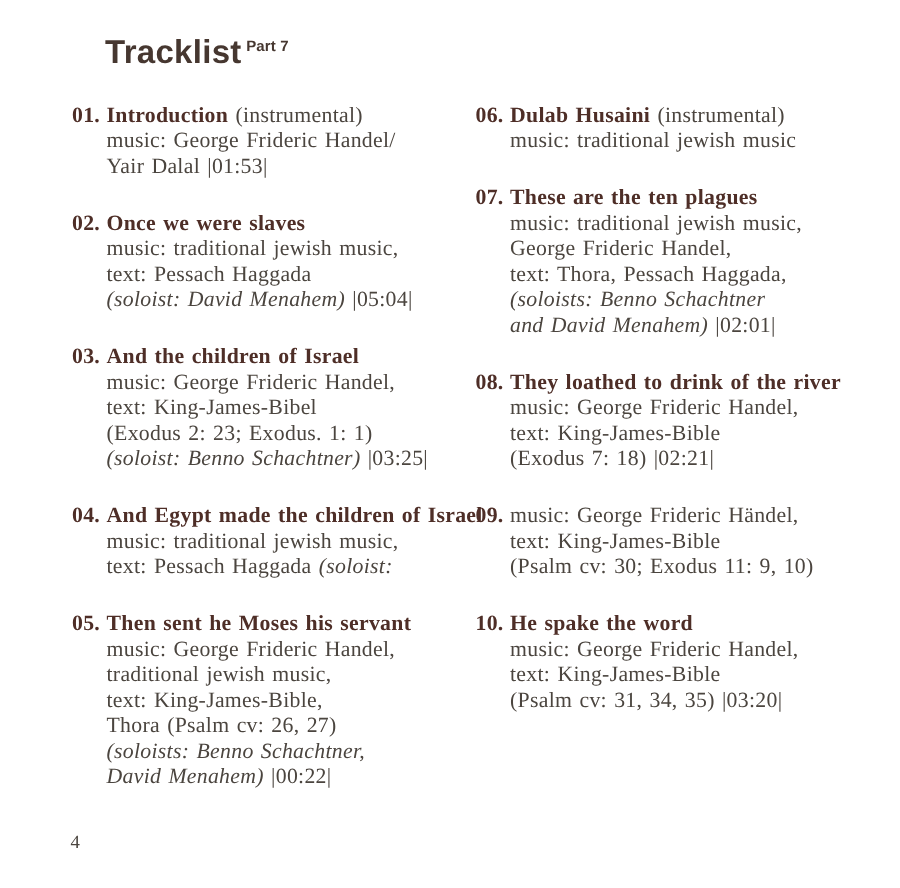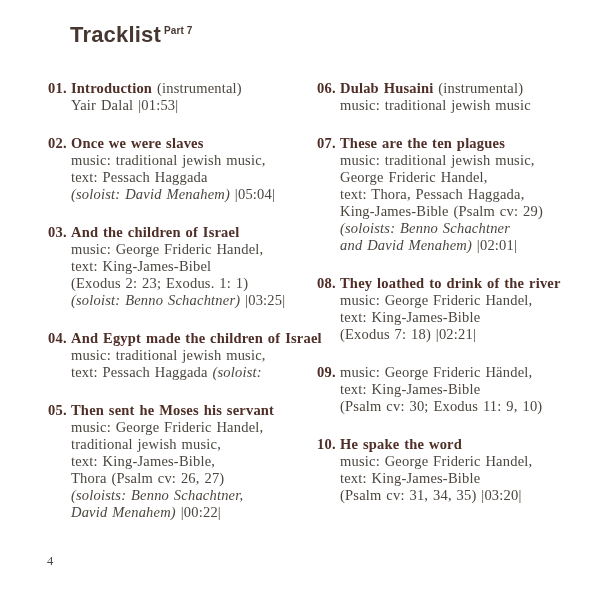--- a/index.html
+++ b/index.html
@@ -15,21 +15,21 @@
     font-family:"Liberation Sans", "DejaVu Sans", sans-serif;
     font-size:22px; font-weight:700;
     color:var(--heading,#463730);
     letter-spacing:0.2px;
   }
   .page-title .sup {
     font-size:10px; font-weight:700;
     position:relative; top:-8px; margin-left:3px;
     letter-spacing:0.1px;
   }
-  .column { position:absolute; top:80px; }
+  .column { position:absolute; top:69px; }
   #col-left  { left:48px;  width:266px; }
   #col-right { left:317px; width:275px; }
   .track {
     position:relative;
     padding-left:23px;
     margin-bottom:21px;
     font-size:14.5px;
     line-height:17px;
     color:var(--body,#4b453f);
     letter-spacing:0.2px;
@@ -54,20 +54,21 @@
 <body>
 
 <div class="page-title">
   <span>Tracklist</span><span class="sup">Part 7</span>
 </div>
 
 <div id="col-left" class="column">
     <div class="track">
       <span class="num">01.</span>
       <div class="line"><span class="seg-b">Introduction</span><span class="seg-r"> (instrumental)</span></div>
+      <div class="line"><span class="seg-r">music: George Frideric Handel/</span></div>
       <div class="line"><span class="seg-r">Yair Dalal |01:53|</span></div>
     </div>
     <div class="track">
       <span class="num">02.</span>
       <div class="line"><span class="seg-b">Once we were slaves</span></div>
       <div class="line"><span class="seg-r">music: traditional jewish music,</span></div>
       <div class="line"><span class="seg-r">text: Pessach Haggada</span></div>
       <div class="line"><span class="seg-i">(soloist: David Menahem)</span><span class="seg-r"> |05:04|</span></div>
     </div>
     <div class="track">
@@ -100,21 +101,20 @@
       <span class="num">06.</span>
       <div class="line"><span class="seg-b">Dulab Husaini</span><span class="seg-r"> (instrumental)</span></div>
       <div class="line"><span class="seg-r">music: traditional jewish music</span></div>
     </div>
     <div class="track">
       <span class="num">07.</span>
       <div class="line"><span class="seg-b">These are the ten plagues</span></div>
       <div class="line"><span class="seg-r">music: traditional jewish music,</span></div>
       <div class="line"><span class="seg-r">George Frideric Handel,</span></div>
       <div class="line"><span class="seg-r">text: Thora, Pessach Haggada,</span></div>
-      <div class="line"><span class="seg-r">King-James-Bible (Psalm cv: 29)</span></div>
       <div class="line"><span class="seg-i">(soloists: Benno Schachtner</span></div>
       <div class="line"><span class="seg-i">and David Menahem)</span><span class="seg-r"> |02:01|</span></div>
     </div>
     <div class="track">
       <span class="num">08.</span>
       <div class="line"><span class="seg-b">They loathed to drink of the river</span></div>
       <div class="line"><span class="seg-r">music: George Frideric Handel,</span></div>
       <div class="line"><span class="seg-r">text: King-James-Bible</span></div>
       <div class="line"><span class="seg-r">(Exodus 7: 18) |02:21|</span></div>
     </div>

